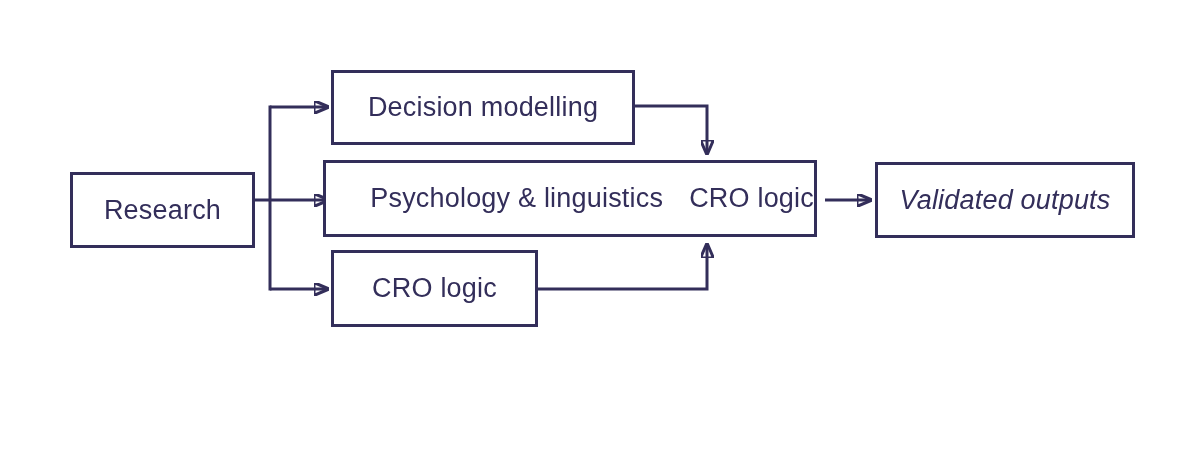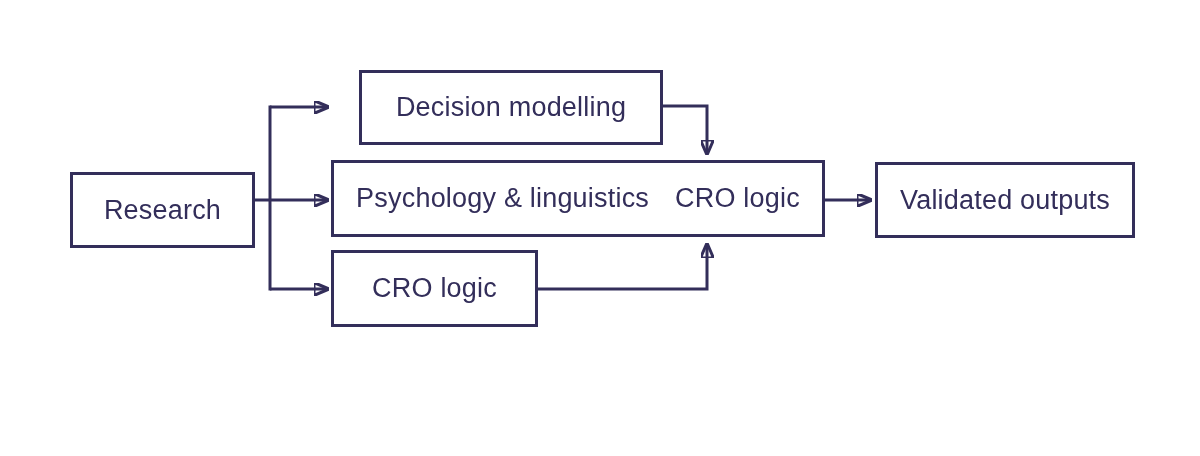--- a/index.html
+++ b/index.html
@@ -24,24 +24,24 @@
     display: flex;
     align-items: center;
     justify-content: center;
     font-size: 27px;
     font-weight: 400;
     letter-spacing: 0.2px;
     white-space: nowrap;
     z-index: 2;
   }
   #node-research        { left: 70px;  top: 172px; width: 185px; height: 76px; }
-  #node-decision        { left: 331px; top: 70px;  width: 304px; height: 75px; margin-left: 28px; }
-  #node-middle          { left: 331px; top: 160px; width: 494px; height: 77px; gap: 26px; }
+  #node-decision        { left: 331px; top: 70px;  width: 304px; height: 75px; }
+  #node-middle          { left: 323px; top: 160px; width: 494px; height: 77px; gap: 26px; justify-content: flex-end; }
   #node-cro             { left: 331px; top: 250px; width: 207px; height: 77px; }
-  #node-validated       { left: 875px; top: 162px; width: 260px; height: 76px; }
+  #node-validated       { left: 875px; top: 162px; width: 260px; height: 76px; font-style: italic; }
   #connector-layer {
     position: absolute;
     left: 0; top: 0;
     width: 1200px;
     height: 456px;
     z-index: 1;
   }
   #connector-layer path {
     fill: none;
     stroke: #332e5a;

